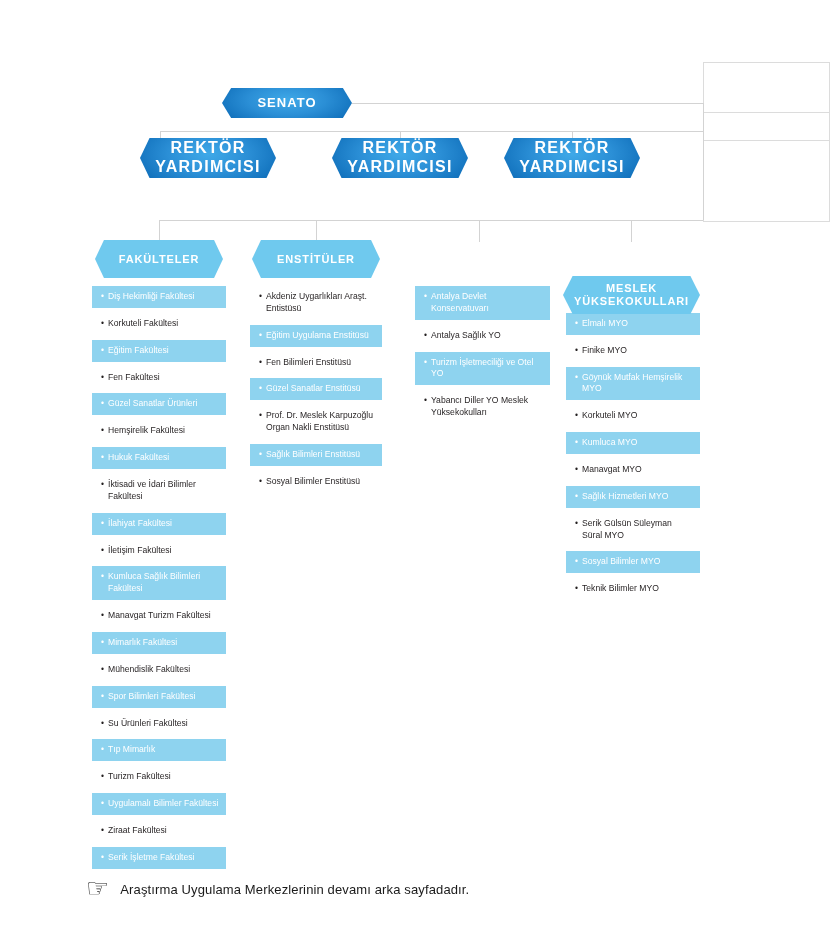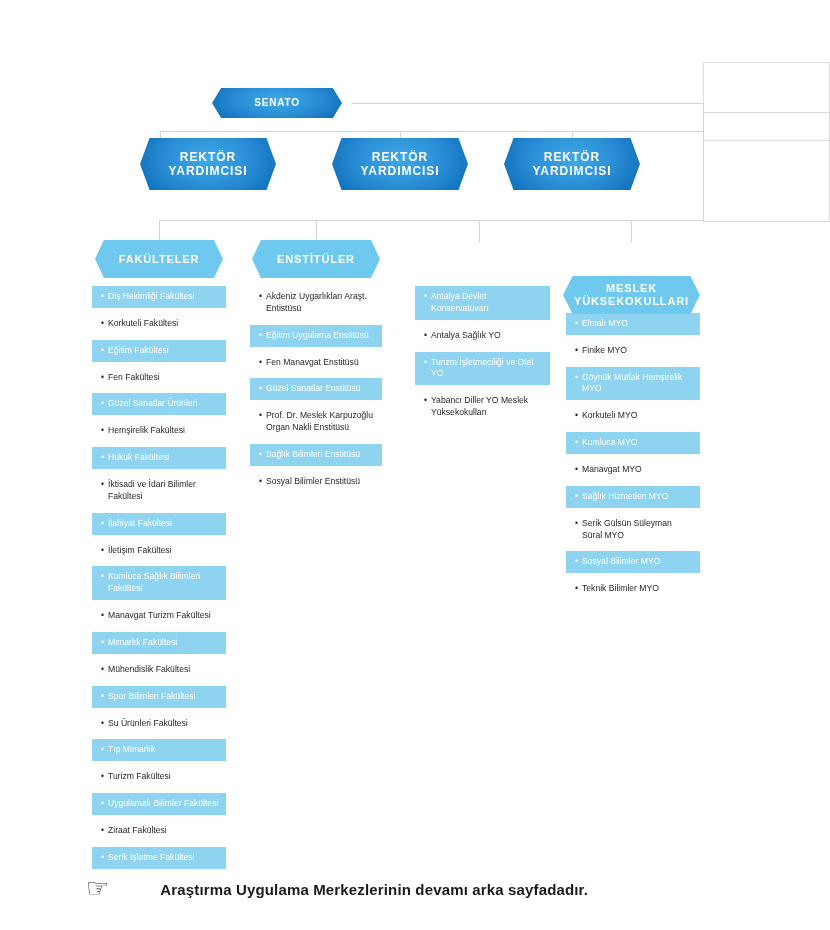--- a/index.html
+++ b/index.html
@@ -53,27 +53,27 @@
   .hex-dark {
     background:
       radial-gradient(ellipse 70% 120% at 50% 40%, #3fa9e8 0%, #2b8fd6 42%, #1272bd 78%, #0f63ab 100%);
   }
 
   .hex-light {
     background: #6fc9ee;
   }
 
   .hex-senato {
-    left: 212px; top: 88px; width: 130px; height: 30px;
-    font-size: 10px;
+    left: 222px; top: 88px; width: 130px; height: 30px;
+    font-size: 13px;
   }
 
   .hex-rektor {
-    top: 138px; width: 136px; height: 52px;
-    font-size: 12px;
+    top: 138px; width: 136px; height: 40px;
+    font-size: 16px;
   }
   .hex-rektor-1 { left: 140px; }
   .hex-rektor-2 { left: 332px; }
   .hex-rektor-3 { left: 504px; }
 
   .hex-cat {
     top: 240px; height: 38px;
     font-size: 11px;
   }
   .hex-cat-1 { left: 95px; width: 128px; }
@@ -132,25 +132,24 @@
     align-items: center;
     gap: 11px;
   }
   #footer-note .hand-icon {
     font-size: 26px;
     line-height: 1;
     color: #1a1a1a;
     transform: translateY(-1px);
   }
   #footer-note .note-text {
-    font-size: 15px;
-    font-weight: bold;
+    font-size: 13px;
+    font-weight: normal;
     color: #1a1a1a;
     letter-spacing: 0.01em;
-    margin-left: 40px;
   }
 </style>
 </head>
 <body>
 
 <div id="chart-root">
 
   <div class="grid-line v" style="left:703px; top:62px; height:160px;"></div>
   <div class="grid-line v" style="left:829px; top:62px; height:160px;"></div>
   <div class="grid-line h" style="left:703px; top:62px; width:127px;"></div>
@@ -286,21 +285,21 @@
       <div class="list-item item-plain">
         <span class="bullet">•</span>
         <span class="txt">Akdeniz Uygarlıkları Araşt. Entistüsü</span>
       </div>
       <div class="list-item item-shaded">
         <span class="bullet">•</span>
         <span class="txt">Eğitim Uygulama Enstitüsü</span>
       </div>
       <div class="list-item item-plain">
         <span class="bullet">•</span>
-        <span class="txt">Fen Manavgat Enstitüsü</span>
+        <span class="txt">Fen Bilimleri Enstitüsü</span>
       </div>
       <div class="list-item item-shaded">
         <span class="bullet">•</span>
         <span class="txt">Güzel Sanatlar Enstitüsü</span>
       </div>
       <div class="list-item item-plain">
         <span class="bullet">•</span>
         <span class="txt">Prof. Dr. Meslek Karpuzoğlu Organ Nakli Enstitüsü</span>
       </div>
       <div class="list-item item-shaded">

